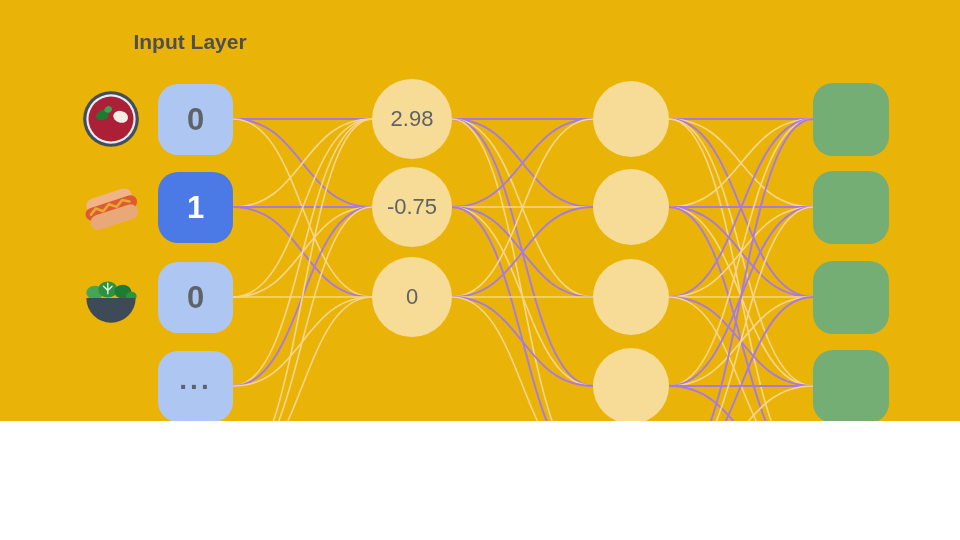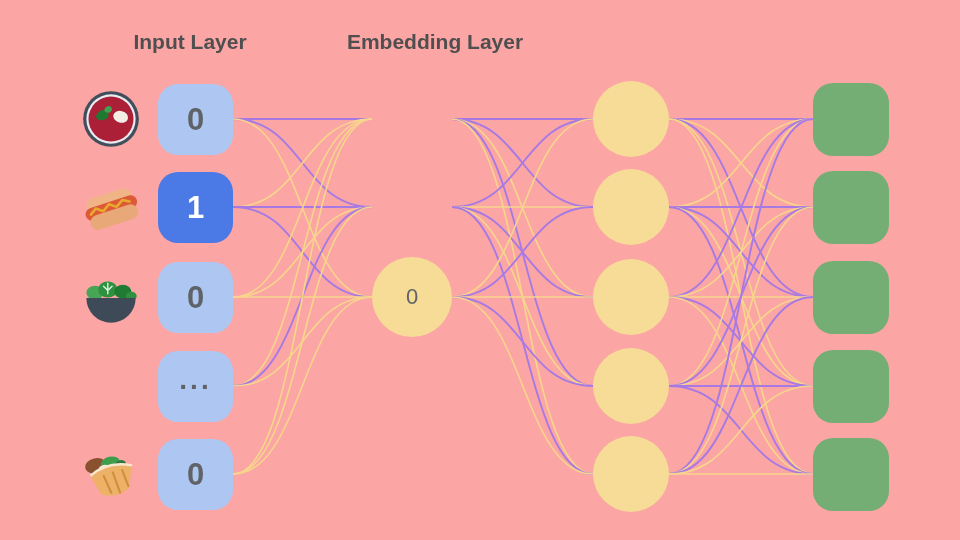--- a/index.html
+++ b/index.html
@@ -1,17 +1,17 @@
 <!DOCTYPE html>
 <html style="--input-node: #aec7f2; --input-node-selected: #4b79e6; --node-text: #5f6368; --selected-text: #ffffff; --embedding-node: #f6dc96; --hidden-node: #f6dc96; --output-node: #74ae74; --edge-purple: #a77ae3; --edge-yellow: #f7d68c; --title-text: #4f4f4f;"><head>
 <meta charset="utf-8">
 <style>
   html,body{margin:0;padding:0;background:#fff;}
   .canvas{
-    position:relative;width:960px;height:540px;background:#fca5a5;overflow:hidden;
+    position:relative;width:960px;height:421px;background:#eab308;overflow:hidden;
     font-family:"Liberation Sans", sans-serif;
   }
   .layer-title{
     position:absolute;top:30px;transform:translateX(-50%);
     font-size:21px;font-weight:bold;color:var(--title-text,#4f4f4f);
     white-space:nowrap;
   }
   #edges{position:absolute;left:0;top:0;z-index:1;}
   .node{position:absolute;z-index:2;display:flex;align-items:center;justify-content:center;box-sizing:border-box;}
   .in{
@@ -99,21 +99,20 @@
       <path d="M 669 386 C 741 386, 741 386, 813 386" fill="none" stroke="#a77ae3" stroke-width="1.9"></path>
       <path d="M 669 386 C 741 386, 741 474, 813 474" fill="none" stroke="#a77ae3" stroke-width="1.9"></path>
       <path d="M 669 474 C 741 474, 741 119, 813 119" fill="none" stroke="#a77ae3" stroke-width="1.9"></path>
       <path d="M 669 474 C 741 474, 741 207, 813 207" fill="none" stroke="#f7d68c" stroke-width="1.6"></path>
       <path d="M 669 474 C 741 474, 741 297, 813 297" fill="none" stroke="#a77ae3" stroke-width="1.9"></path>
       <path d="M 669 474 C 741 474, 741 386, 813 386" fill="none" stroke="#f7d68c" stroke-width="1.6"></path>
       <path d="M 669 474 C 741 474, 741 474, 813 474" fill="none" stroke="#f7d68c" stroke-width="1.6"></path>
     </svg>
 
   <div class="layer-title" style="left:190px">Input Layer</div>
-  <div class="layer-title" style="left:435px">Embedding Layer</div>
 
   <span class="food-icon r0">
     <svg viewBox="0 0 56 56">
       <circle cx="28" cy="28" r="26" fill="#434e5c"></circle>
       <circle cx="28" cy="28" r="23" fill="#e9ecef"></circle>
       <circle cx="28" cy="28" r="21" fill="#ab1f37"></circle>
       <path d="M14 25 q4 -8 11 -4 q3 6 -4 8 q-7 1 -7 -4 Z" fill="#1e7a30"></path>
       <path d="M23 17 q5 -3 6 2 q-1 4 -5 3 q-4 -1 -1 -5 Z" fill="#3fa14f"></path>
       <ellipse cx="37" cy="26" rx="7" ry="5.5" fill="#f4ede6" transform="rotate(14 37 26)"></ellipse>
     </svg>
@@ -161,20 +160,26 @@
   <div class="node in r2">
       <span>0</span>
     </div>
   <div class="node in r3">
       <span class="dots">...</span>
     </div>
   <div class="node in r4">
       <span>0</span>
     </div>
 
+  <div class="node emb r0">
+      <span>2.98</span>
+    </div>
+  <div class="node emb r1">
+      <span>-0.75</span>
+    </div>
   <div class="node emb r2">
       <span>0</span>
     </div>
 
   <div class="node hid r0"></div>
   <div class="node hid r1"></div>
   <div class="node hid r2"></div>
   <div class="node hid r3"></div>
   <div class="node hid r4"></div>
 

